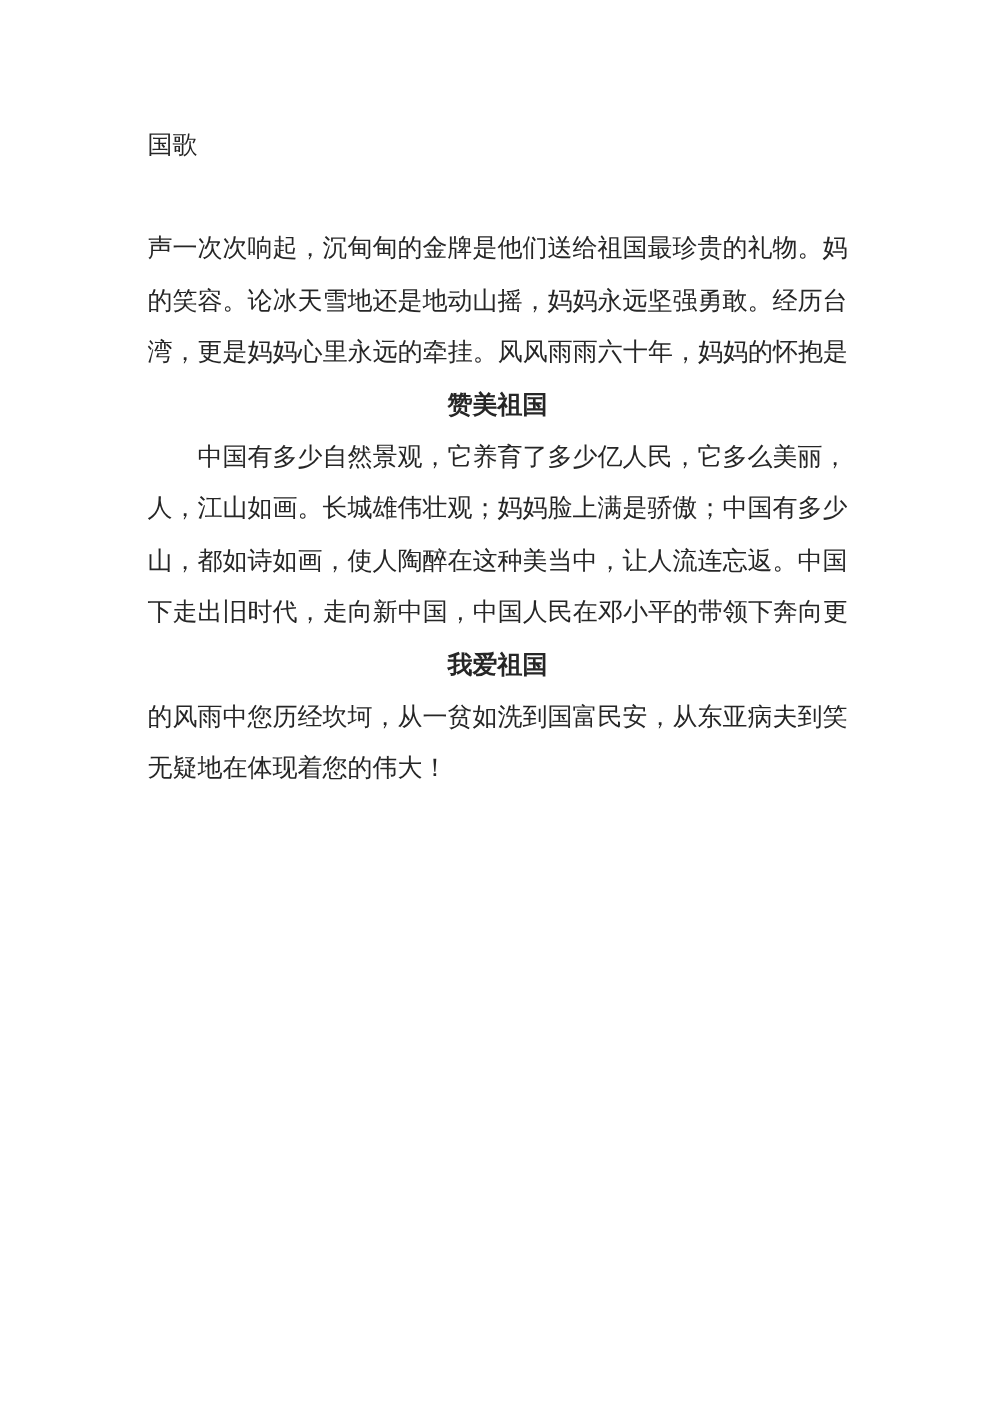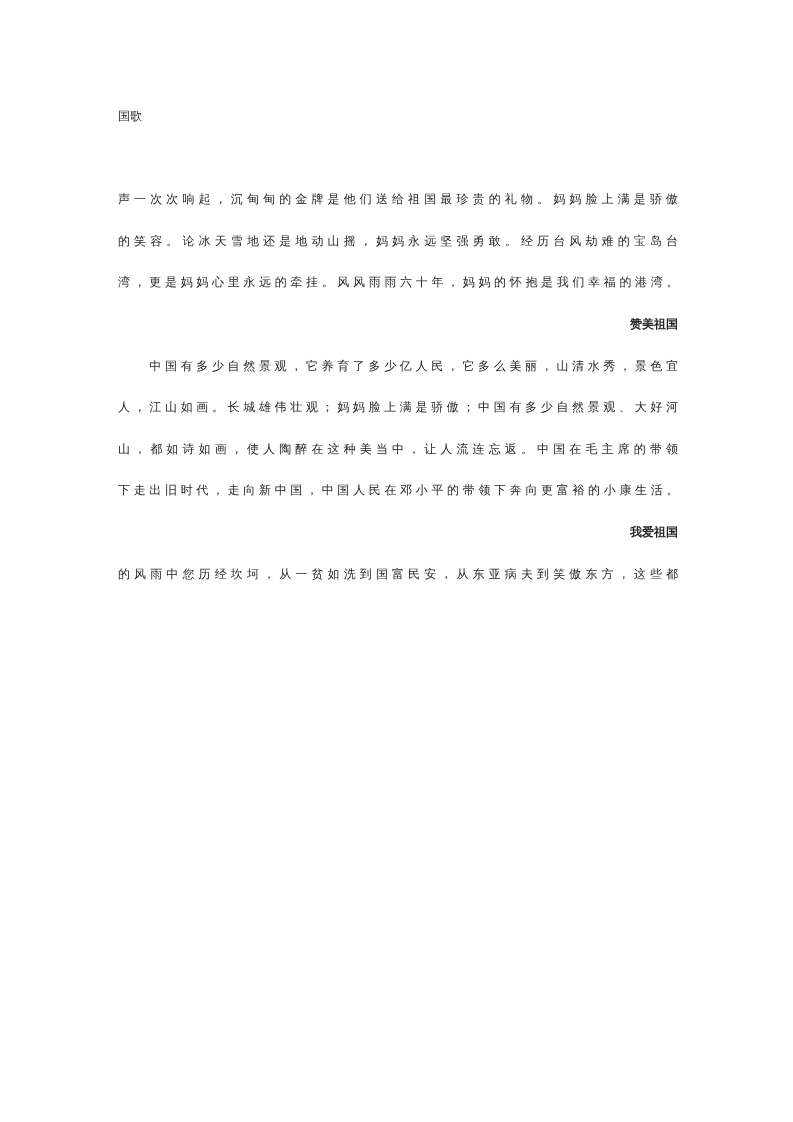--- a/index.html
+++ b/index.html
@@ -14,38 +14,38 @@
     background: #ffffff;
     overflow: hidden;
     font-family: "Liberation Sans", sans-serif;
   }
   .content {
     position: absolute;
     left: 118px;
     top: 96px;
     width: 560px;
     color: #262626;
-    font-size: 12px;
+    font-size: 20px;
   }
   .linebox {
     height: 41.6px;
     line-height: 41.6px;
     overflow: hidden;
     white-space: normal;
   }
   .doc-title {
     text-align: left;
     font-weight: normal;
   }
   .blank-line {
     
   }
   .heading {
     font-weight: bold;
-    text-align: right;
+    text-align: center;
   }
   .line {
     text-align: justify;
     text-align-last: justify;
     -moz-text-align-last: justify;
     word-break: break-all;
   }
   .line.tight {
     
     letter-spacing: -0.45px;
@@ -77,16 +77,17 @@
       <div class="linebox line">　　中国有多少自然景观，它养育了多少亿人民，它多么美丽，山清水秀，景色宜</div>
       <div class="linebox line">人，江山如画。长城雄伟壮观；妈妈脸上满是骄傲；中国有多少自然景观、大好河</div>
       <div class="linebox line">山，都如诗如画，使人陶醉在这种美当中，让人流连忘返。中国在毛主席的带领</div>
       <div class="linebox line tight">下走出旧时代，走向新中国，中国人民在邓小平的带领下奔向更富裕的小康生活。</div>
     </div>
 
     <div class="linebox heading">我爱祖国</div>
 
     <div>
       <div class="linebox line">的风雨中您历经坎坷，从一贫如洗到国富民安，从东亚病夫到笑傲东方，这些都</div>
+      <div class="linebox line short">无疑地在体现着您的伟大！</div>
     </div>
 
   </div>
 </div>
 
 </body></html>

